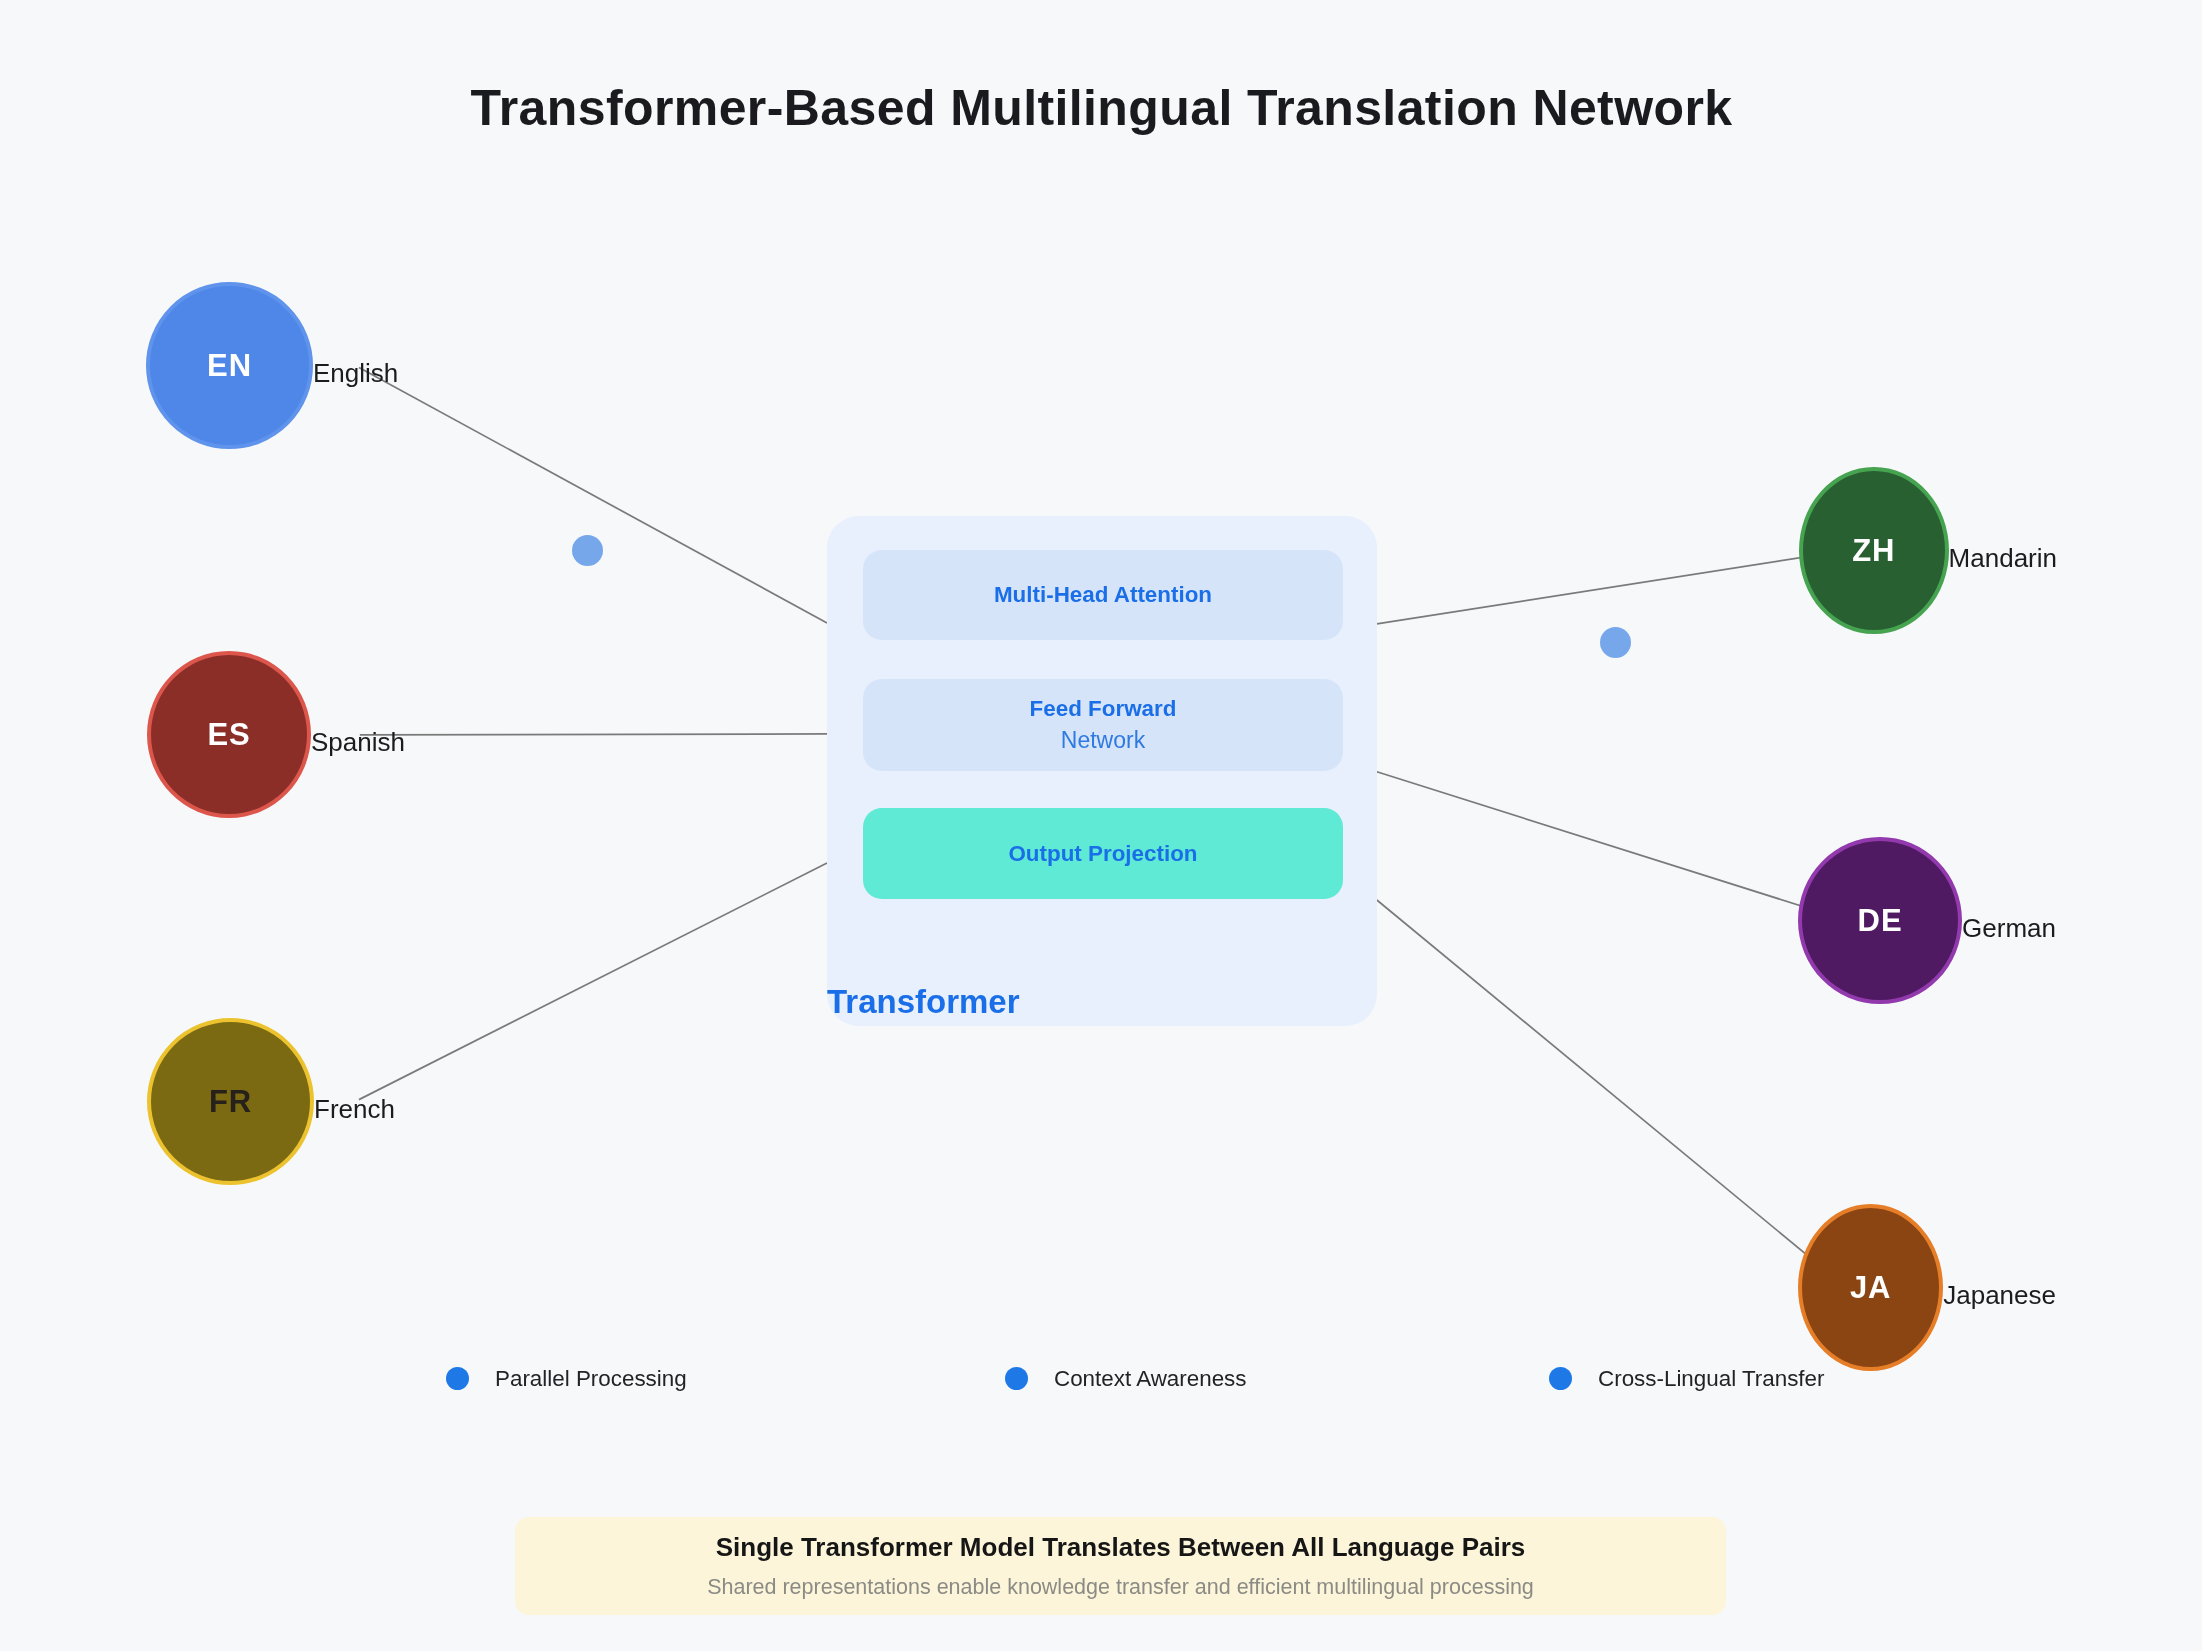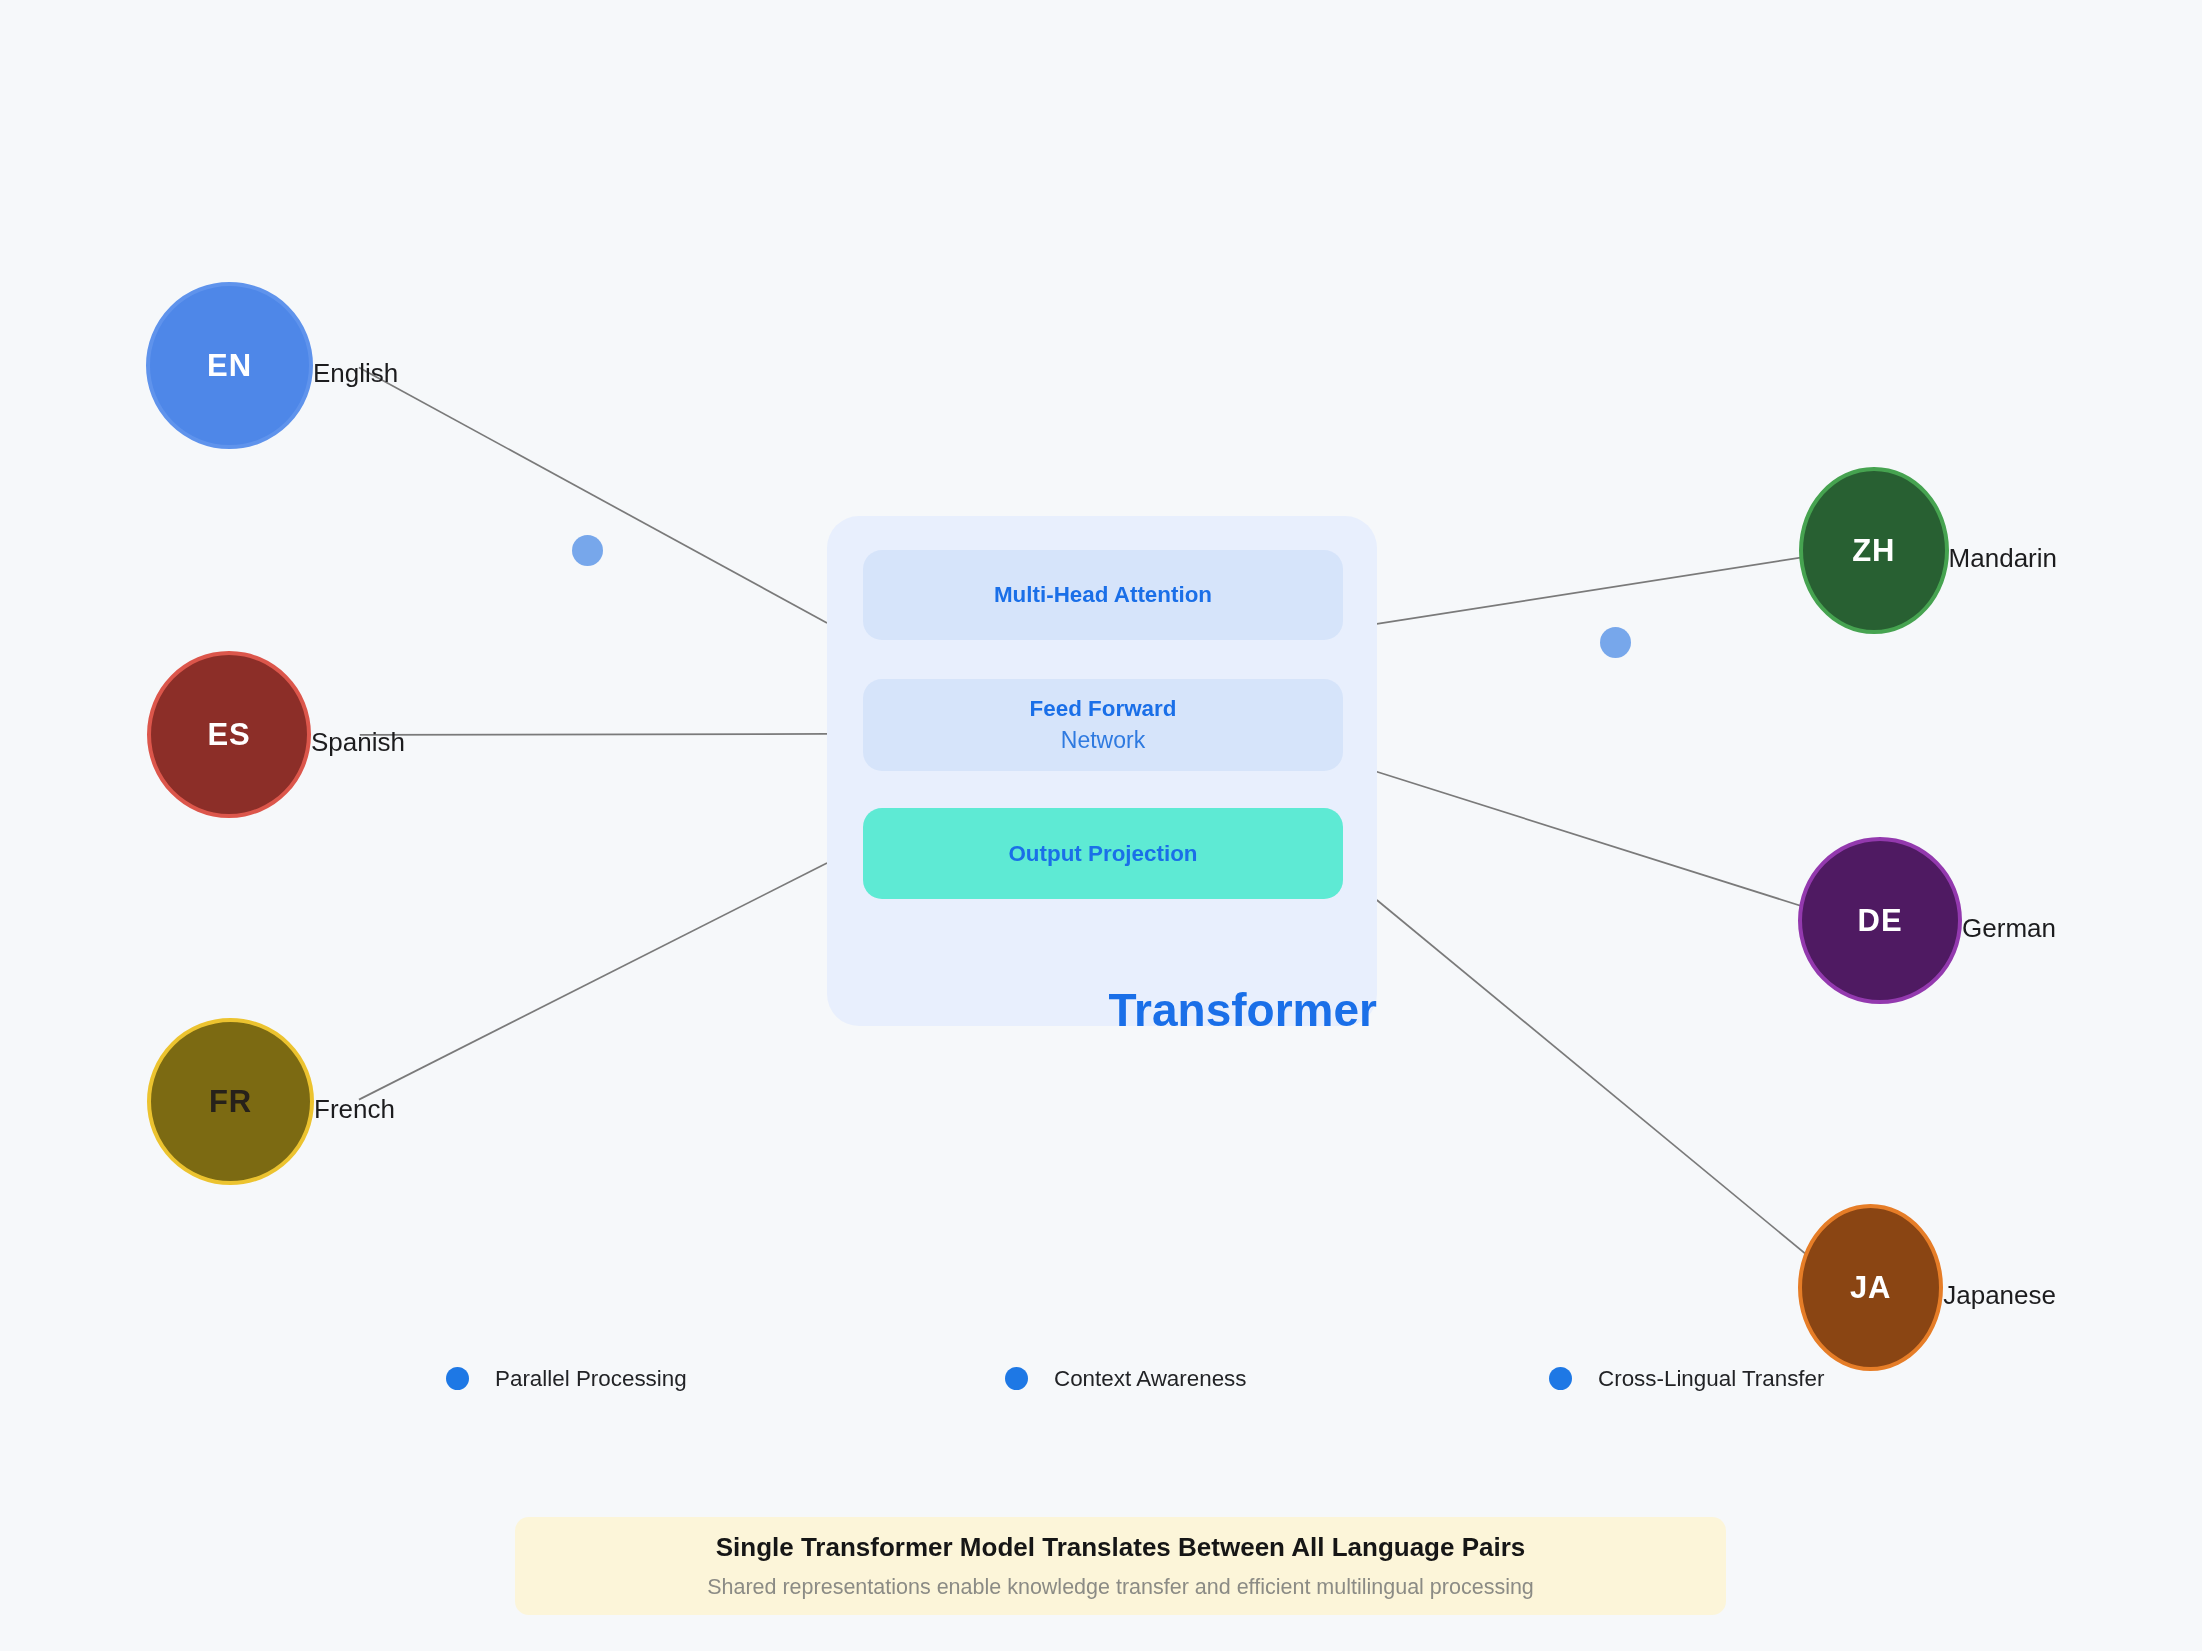--- a/index.html
+++ b/index.html
@@ -110,22 +110,22 @@
   }
   .tf-comp-subtitle {
     font-size: 23px;
     color: #2f7ae0;
   }
   .transformer-label {
     position: absolute;
     top: 467px;
     left: 0;
     width: 100%;
-    text-align: right;
-    font-size: 46px;
+    text-align: left;
+    font-size: 33px;
     font-weight: bold;
     color: #1a6fe8;
   }
 
   
   .flow-dot {
     position: absolute;
     width: 31px;
     height: 31px;
     border-radius: 50%;
@@ -184,20 +184,21 @@
     font-size: 21.5px;
     color: #8b8b85;
     text-align: center;
   }
 </style>
 </head>
 <body>
 
 <div class="stage">
 
+  <h1 class="diagram-title">Transformer-Based Multilingual Translation Network</h1>
 
   <svg class="links" width="2203" height="1652" viewBox="0 0 2560 1920">
     <line x1="417" y1="427" x2="961" y2="724"></line>
     <line x1="418" y1="854" x2="961" y2="853"></line>
     <line x1="417" y1="1278" x2="961" y2="1003"></line>
     <line x1="1600" y1="725" x2="2145" y2="640"></line>
     <line x1="1600" y1="897" x2="2144" y2="1069"></line>
     <line x1="1600" y1="1046" x2="2144" y2="1495"></line>
   </svg>
 

